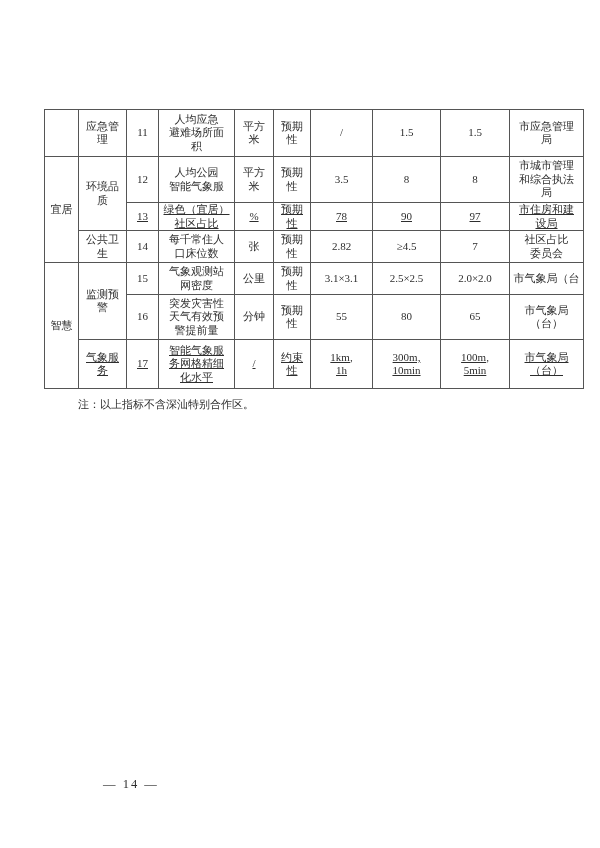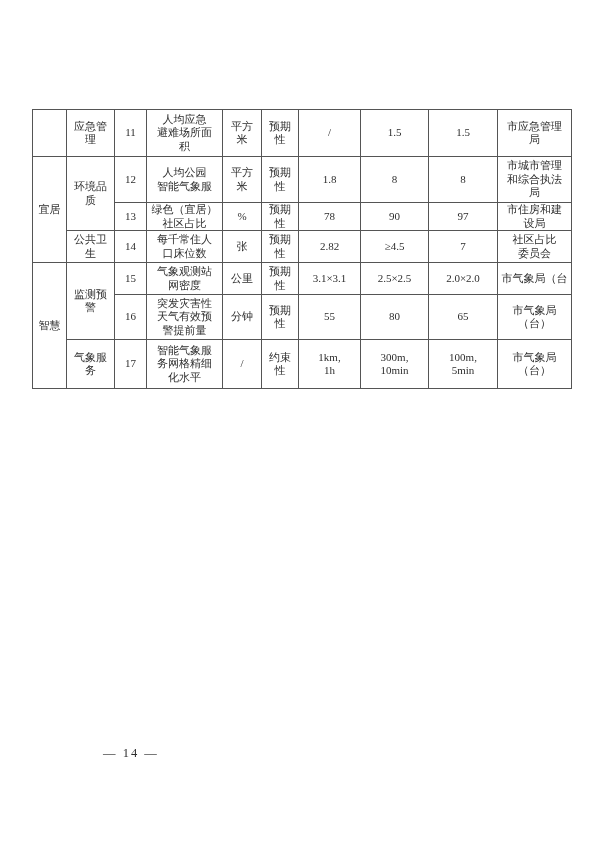--- a/index.html
+++ b/index.html
@@ -11,57 +11,57 @@
   .page {
     position: relative;
     width: 600px;
     height: 848px;
     background: #ffffff;
     overflow: hidden;
     color: #2e2e2e;
   }
   table.indicator-table {
     position: absolute;
-    left: 32px;
+    left: 44px;
     top: 109px;
     width: 539px;
     border-collapse: collapse;
     table-layout: fixed;
     border-radius: 32px;
   }
   table.indicator-table td {
     border: 1px solid #555555;
     padding: 0 1px;
     text-align: center;
     vertical-align: middle;
     font-size: 11px;
     line-height: 13.5px;
     white-space: pre-line;
     color: #2e2e2e;
     overflow: hidden;
   }
   tr.r1 { height: 47px; }
   tr.r2 { height: 46px; }
-  tr.r3 { height: 27px; }
+  tr.r3 { height: 27px; text-decoration: underline; }
   tr.r4 { height: 32px; margin-top: 28px; }
   tr.r5 { height: 32px; }
   tr.r6 { height: 45px; }
-  tr.r7 { height: 49px; }
+  tr.r7 { height: 49px; text-decoration: underline; }
   .note {
     position: absolute;
     left: 78px;
     top: 397px;
     font-size: 11px;
     line-height: 15px;
     color: #2e2e2e;
   }
   .pagenum {
     position: absolute;
     left: 103px;
-    top: 746px;
+    top: 777px;
     font-size: 12.5px;
     letter-spacing: 2px;
     color: #2e2e2e;
   }
 </style>
 </head>
 <body>
 
 <div class="page">
 
@@ -103,21 +103,21 @@
       <td rowspan="3">宜居</td>
       <td rowspan="2">环境品
 质</td>
       <td>12</td>
       <td>人均公园
 智能气象服</td>
       <td>平方
 米</td>
       <td>预期
 性</td>
-      <td>1.8</td>
+      <td>3.5</td>
       <td>8</td>
       <td>8</td>
       <td>市城市管理
 和综合执法
 局</td>
     </tr>
 
     <tr class="r3">
       <td>13</td>
       <td>绿色（宜居）
@@ -194,16 +194,17 @@
       <td>300m,
 10min</td>
       <td>100m,
 5min</td>
       <td>市气象局
 （台）</td>
     </tr>
   </tbody>
     </table>
 
+  <div class="note">注：以上指标不含深汕特别合作区。</div>
 
   <div class="pagenum">— 14 —</div>
 
 </div>
 
 </body></html>

